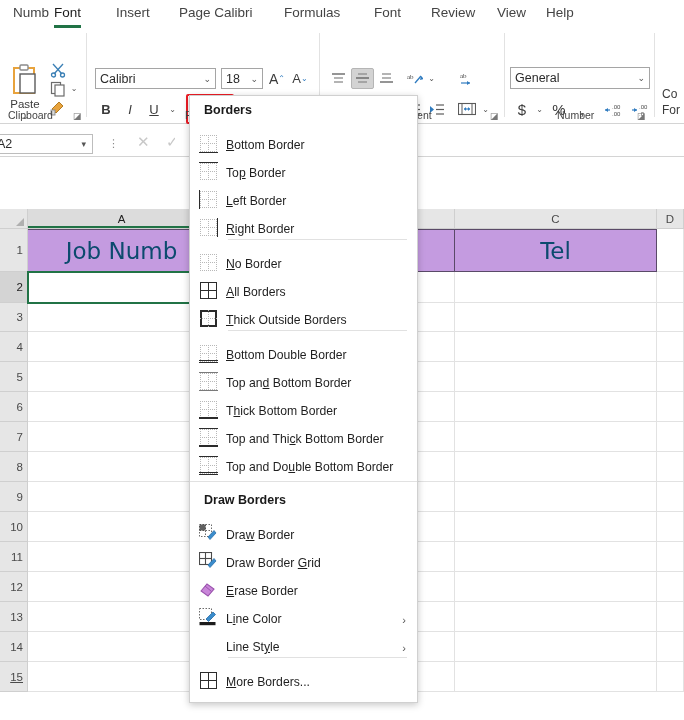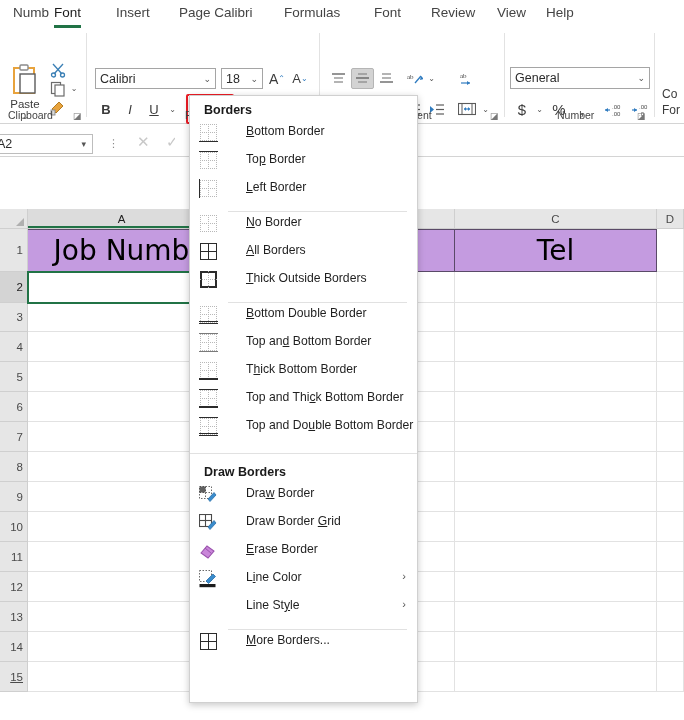--- a/index.html
+++ b/index.html
@@ -67,33 +67,33 @@
             font-size:11.5px; color:#4a4a4a; display:flex; align-items:center; justify-content:flex-end;
             padding-right:4px; }
   .rowhdr.sel { background:#d4d4d4; color:#1c1c1c; }
 
   .cell { position:absolute; border-right:1px solid #e2e2e2; border-bottom:1px solid #e2e2e2;
           background:#fff; }
   .cell.hdrfill { background:#c49be0; border-right:1px solid #5a4a68; border-bottom:1px solid #5a4a68;
                   border-top:1px solid #5a4a68; }
   .cell .txt { position:absolute; left:0; right:0; top:0; bottom:0;
                display:flex; align-items:center; justify-content:center;
-               font-size:28px; color:#000000; white-space:nowrap; overflow:hidden;
+               font-size:23px; color:#0c4a6e; white-space:nowrap; overflow:hidden;
                font-family:"DejaVu Sans", sans-serif; }
   .selcell { position:absolute; border:2px solid #217346; background:#fff; }
   .selcell:after { content:""; position:absolute; right:-3px; bottom:-3px; width:5px; height:5px;
                    background:#217346; border:1px solid #fff; }
 
   
   .menu { position:absolute; left:189px; top:95px; width:229px; height:608px;
           background:#fff; border:1px solid #d0d0d0;
           box-shadow:0 2px 7px rgba(0,0,0,0.22); }
   .mhdr { height:28px; display:flex; align-items:center; padding-left:14px;
           font-size:12.5px; font-weight:bold; color:#1a1a1a; }
-  .mitem { height:28px; display:flex; align-items:flex-start; position:relative; cursor:default;gap:20px; }
+  .mitem { height:28px; display:flex; align-items:flex-end; position:relative; cursor:default; }
   .mitem .mi-ic { width:36px; min-width:36px; display:flex; align-items:center; justify-content:center; }
   .mitem .mi-lb { font-size:12.2px; color:#1f1f1f; white-space:nowrap; }
   .mitem .mi-lb u { text-decoration:underline; }
   .mitem .mi-ar { position:absolute; right:11px; font-size:11px; color:#555; }
   .msep { height:1px; background:#e1e1e1; margin:3px 10px 3px 38px; }
 
   .bi { position:relative; width:17px; height:17px; }
   .bi .q { position:absolute; left:0; top:0; width:17px; height:17px;
            border:1px dotted #b8b8b8; }
   .bi .h { position:absolute; left:0; width:17px; height:1px; border-top:1px dotted #b8b8b8; top:8px; }
@@ -517,20 +517,31 @@
       <span class="mi-ic">
           <span class="bi">
             <span class="q"></span>
             <span class="h"></span>
             <span class="v"></span>
             <span class="sL"></span>
           </span>
         </span>
       <span class="mi-lb"><u>L</u>eft Border</span>
     </div>
+    <div class="mitem">
+      <span class="mi-ic">
+          <span class="bi">
+            <span class="q"></span>
+            <span class="h"></span>
+            <span class="v"></span>
+            <span class="sR"></span>
+          </span>
+        </span>
+      <span class="mi-lb"><u>R</u>ight Border</span>
+    </div>
 
     <div class="msep"></div>
 
     <div class="mitem">
       <span class="mi-ic">
           <span class="bi">
             <span class="q"></span>
             <span class="h"></span>
             <span class="v"></span>
           </span>

